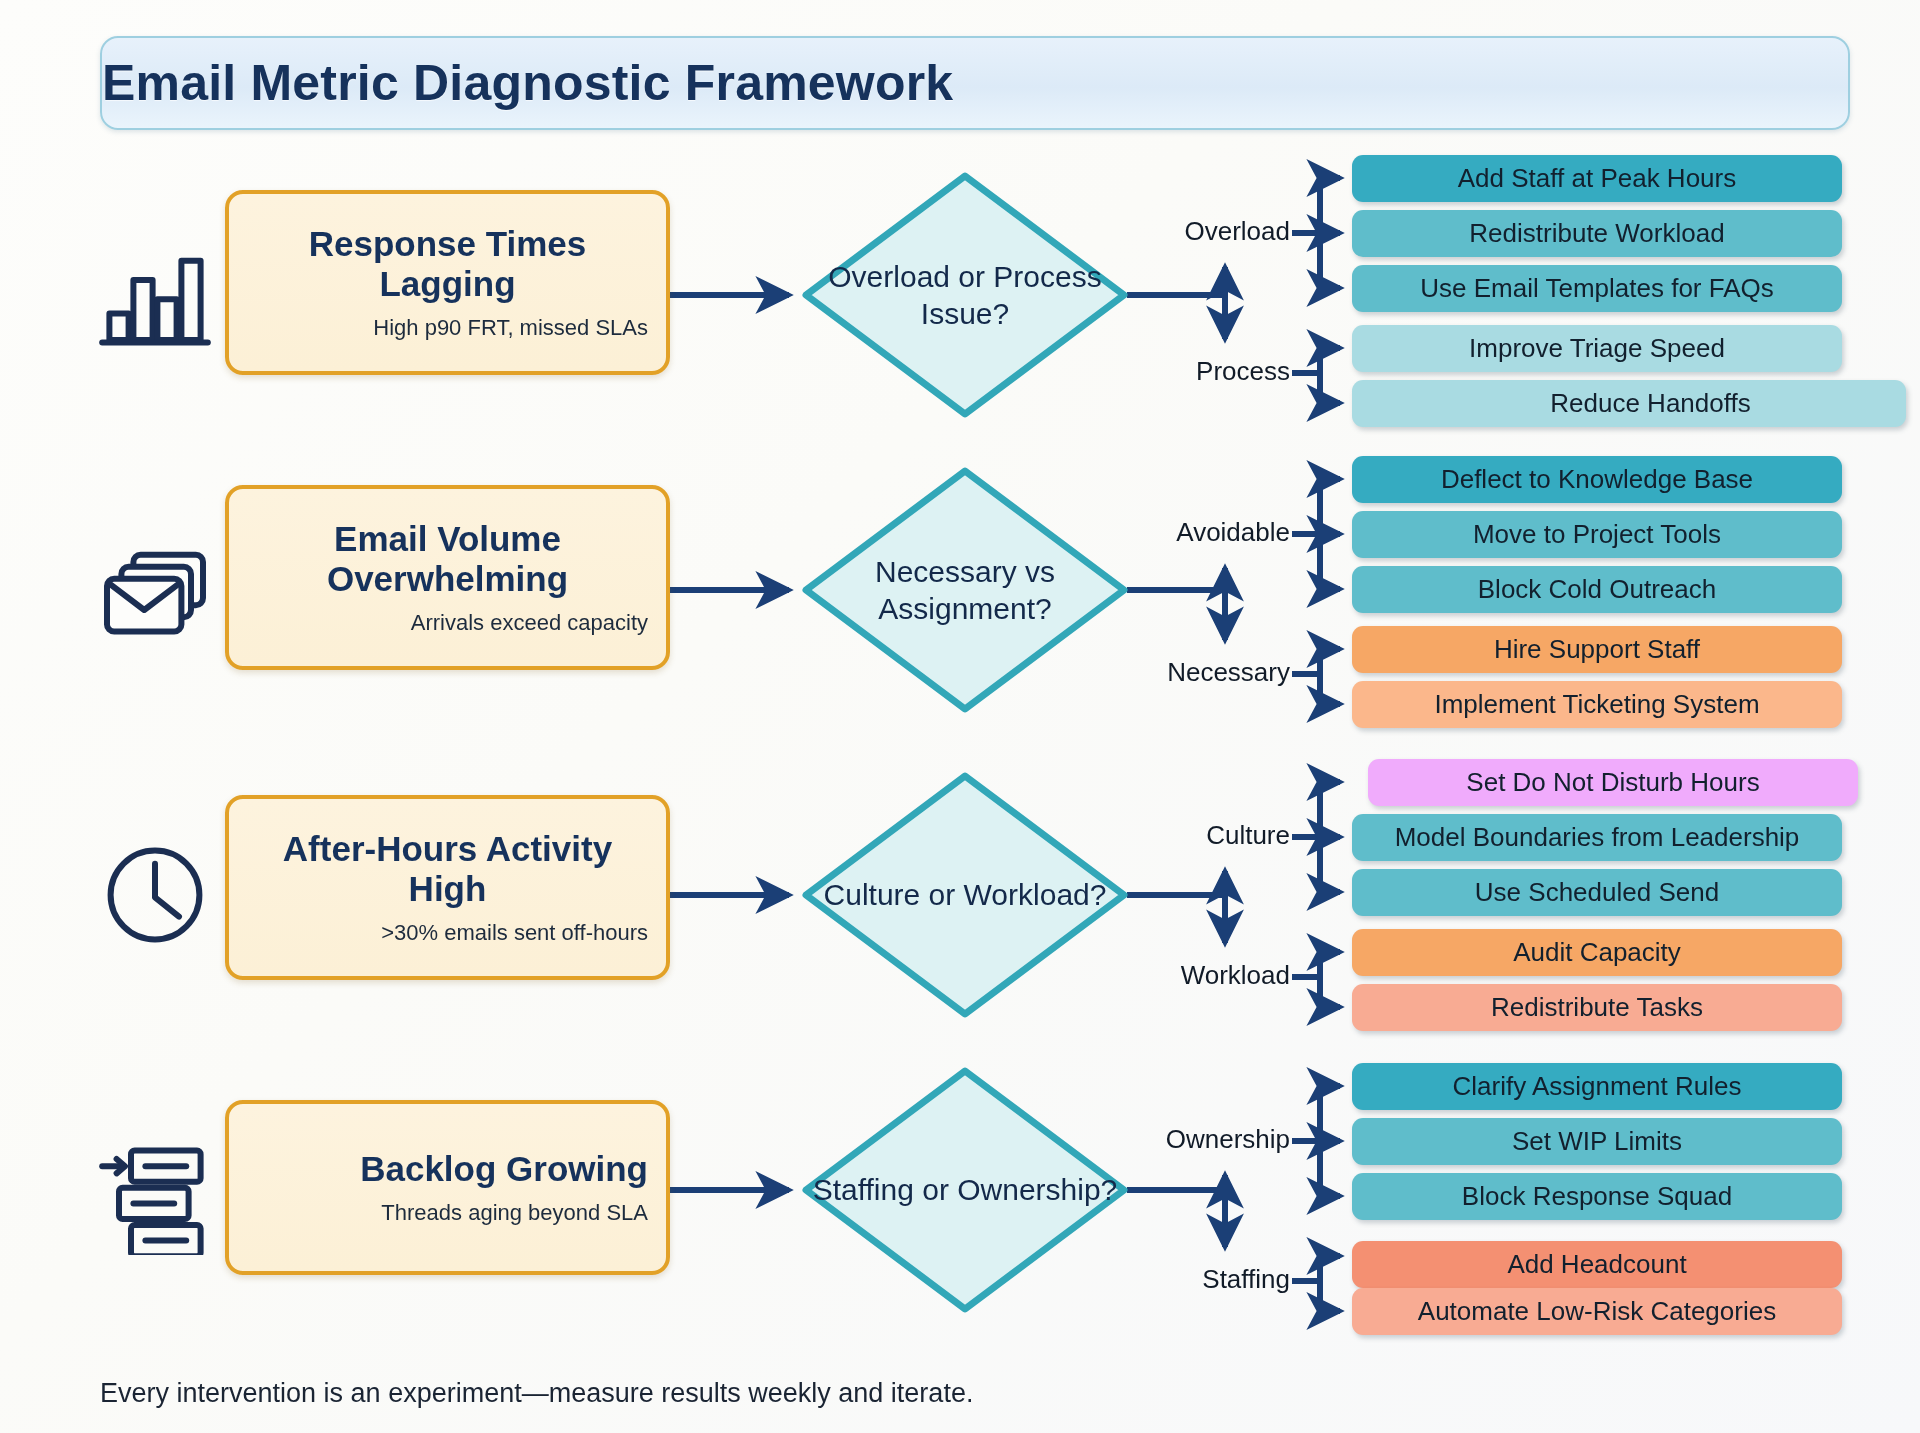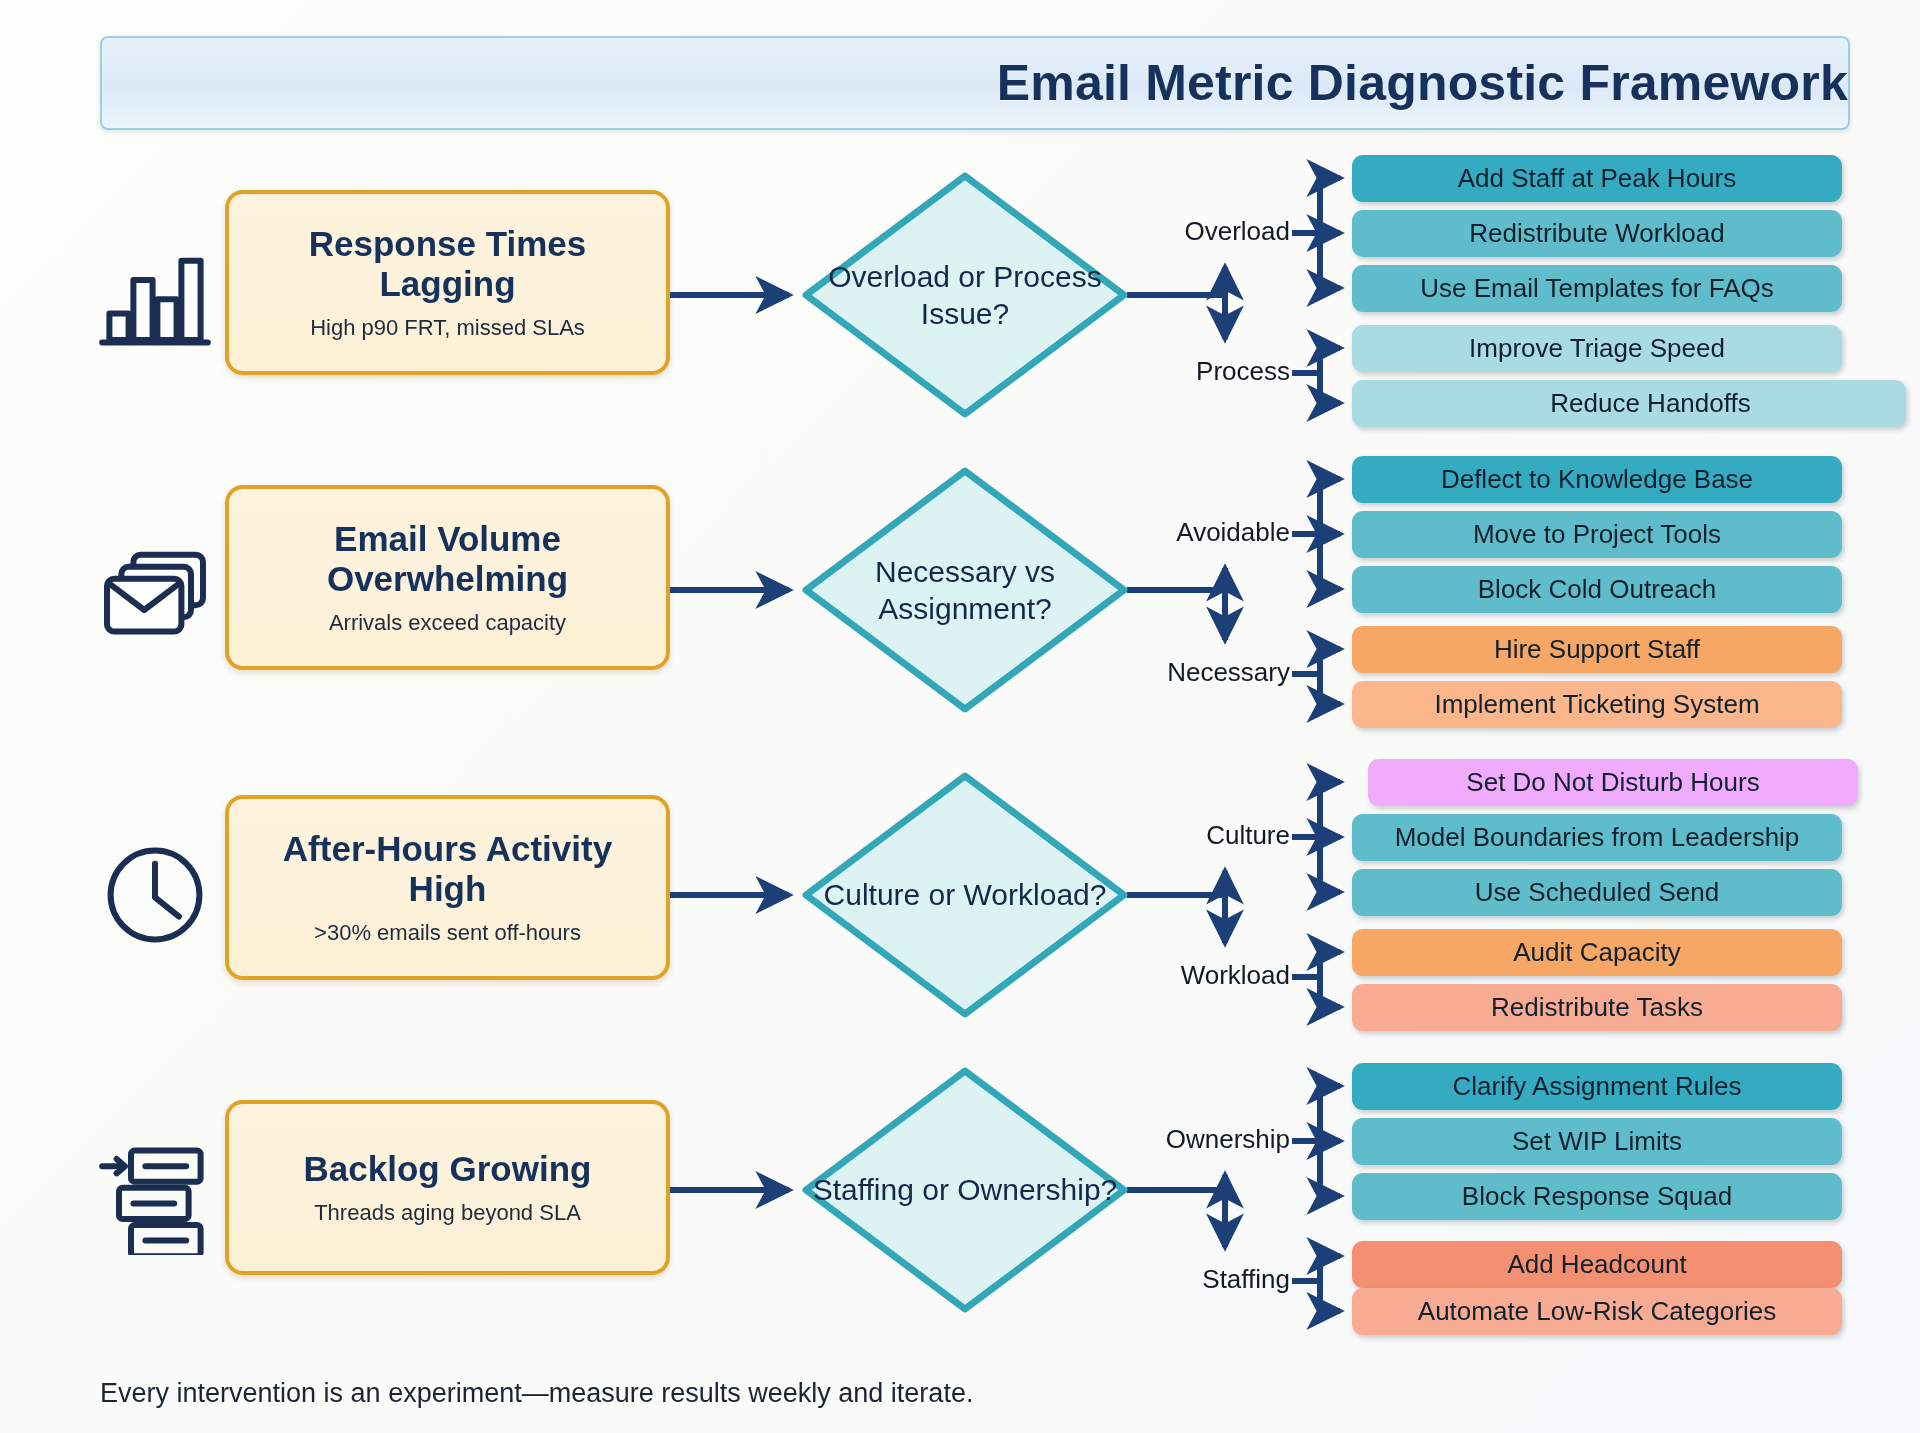--- a/index.html
+++ b/index.html
@@ -9,40 +9,40 @@
     font-family:"Liberation Sans",sans-serif;
     overflow:hidden;
     position:relative;
   }
   #stage{position:absolute;left:0;top:0;width:1920px;height:1433px;}
 
   
   .title-bar{
     position:absolute;left:100px;top:36px;width:1746px;height:90px;
     background:linear-gradient(180deg,#e7f1fb 0%,#dceaf7 55%,#eaf4fc 100%);
-    border:2px solid #9ecfe0;border-radius:8px;
+    border:2px solid #9ecfe0;border-radius:18px;
     box-shadow:0 2px 5px rgba(70,110,140,.18);
-    display:flex;align-items:center;justify-content:flex-end;
+    display:flex;align-items:center;justify-content:flex-start;
   }
   .title-text{
     font-size:50px;font-weight:bold;color:#16325c;letter-spacing:.2px;
     text-shadow:0 1px 1px rgba(255,255,255,.7);
   }
 
   
   .row-icon{position:absolute;left:95px;width:120px;height:120px;}
   .row-icon svg{width:120px;height:120px;display:block;}
 
   
   .problem{
     position:absolute;left:225px;width:445px;
     background:linear-gradient(180deg,#fdf3de 0%,#fcf0d6 100%);
     border:4px solid #e2a127;border-radius:18px;
     box-shadow:0 3px 6px rgba(120,90,30,.18);
-    display:flex;flex-direction:column;align-items:center;justify-content:center;
+    display:flex;flex-direction:column;align-items:flex-end;justify-content:center;
     text-align:center;box-sizing:border-box;padding:14px 18px;
   }
   .problem-title{font-size:35px;font-weight:bold;color:#16325c;line-height:1.16;}
   .problem-sub{font-size:22px;color:#1d2b3d;margin-top:10px;line-height:1.2;}
 
   
   .diamond-wrap{position:absolute;width:330px;height:250px;}
   .diamond-label{
     position:absolute;left:0;top:0;width:330px;height:250px;
     display:flex;align-items:center;justify-content:center;

